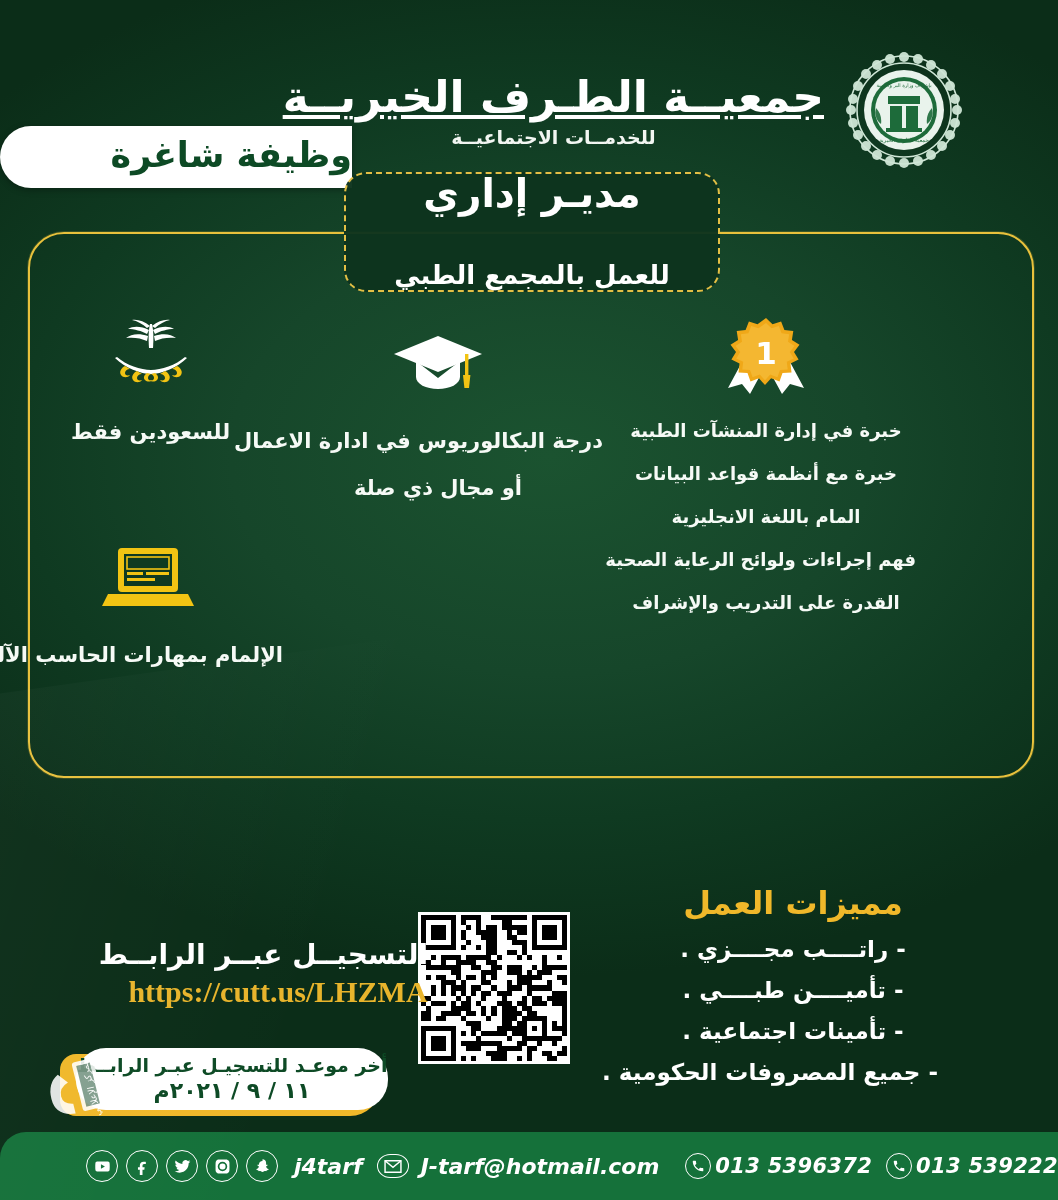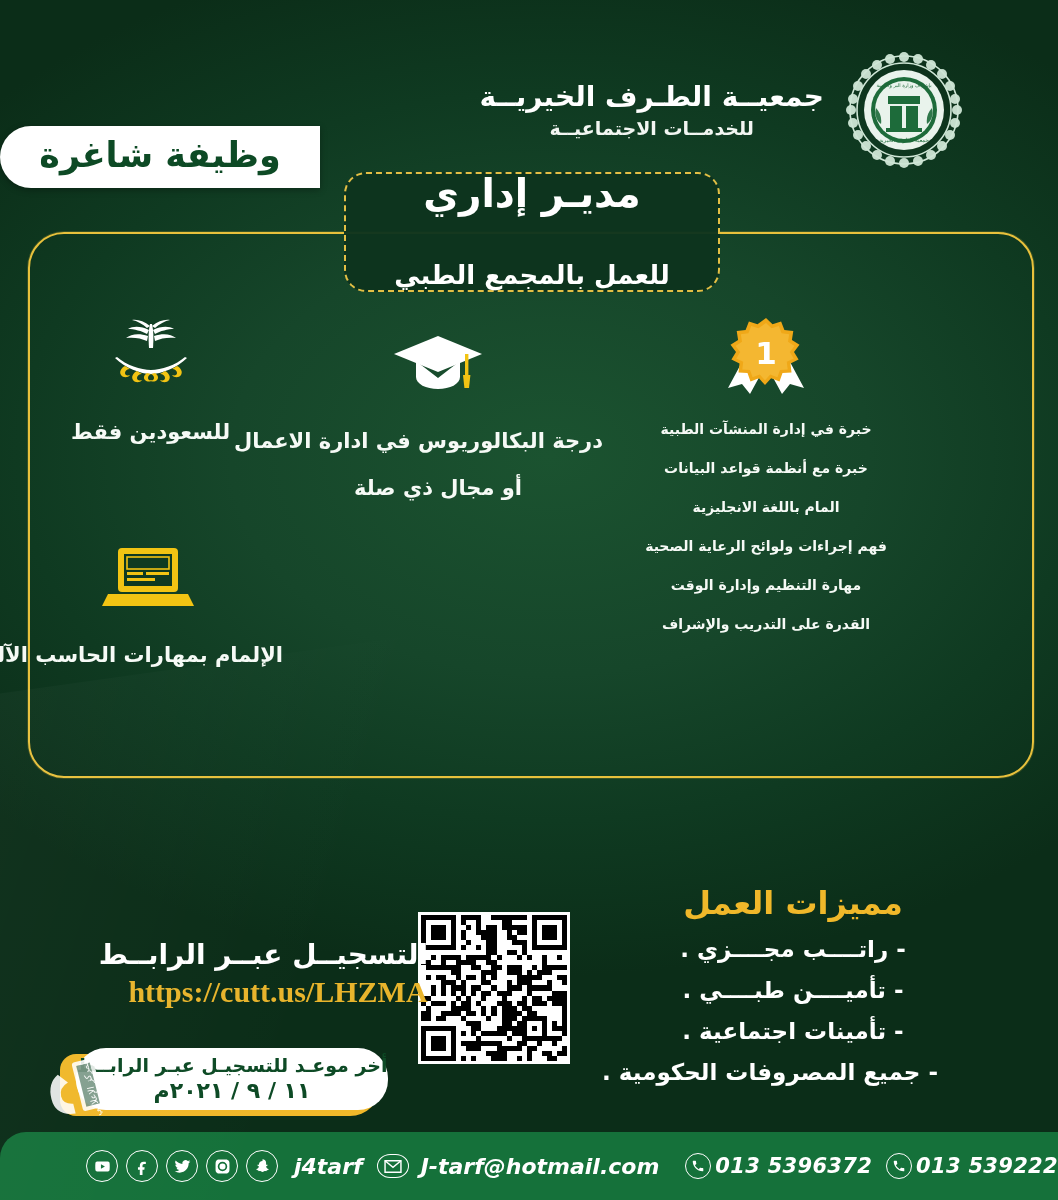--- a/index.html
+++ b/index.html
@@ -24,32 +24,32 @@
     transform:rotate(-8deg);pointer-events:none;
   }
 
   
   .header{position:absolute;top:30px;right:0;left:0;height:140px;}
   .brand{
     position:absolute;right:96px;top:22px;
     display:flex;align-items:center;gap:22px;direction:rtl;
   }
   .brand-text{text-align:center;color:#ffffff;line-height:1.08;}
-  .brand-title{font-size:28px;font-weight:700;letter-spacing:1px;white-space:nowrap;}
+  .brand-title{font-size:44px;font-weight:700;letter-spacing:1px;white-space:nowrap;text-decoration:underline;}
   .brand-sub{font-size:19px;font-weight:600;margin-top:6px;letter-spacing:2px;color:#f2f6f2;}
 
   .seal{position:relative;width:116px;height:116px;flex:0 0 116px;}
   .seal svg{display:block;width:116px;height:116px;}
 
   .vacancy-badge{
     position:absolute;left:0px;top:96px;
-    width:320px;height:62px;
+    width:352px;height:62px;
     background:#ffffff;
     border-radius:34px 0 0 34px;
-    display:flex;align-items:center;justify-content:center;
+    display:flex;align-items:center;justify-content:flex-start;
     box-shadow:0 2px 7px rgba(0,0,0,.30);
   }
   .vacancy-badge span{
     color:#0d4a25;font-size:35px;font-weight:700;letter-spacing:0px;
     transform:translateY(-2px);
   }
 
   
   .main-box{
     position:absolute;left:28px;top:232px;width:1002px;height:542px;
@@ -71,21 +71,21 @@
   
   .col{position:absolute;text-align:center;color:#ffffff;}
   .col .icon{display:flex;align-items:center;justify-content:center;height:88px;}
   .col .lines{margin-top:22px;}
   .col .lines div{
     font-size:20.5px;font-weight:600;line-height:1.0;margin-bottom:25px;white-space:nowrap;
     color:#f6faf6;
   }
 
   #col-exp{right:142px;top:312px;width:300px;}
-  #col-exp .lines div{font-size:14px;margin-top:6px;}
+  #col-exp .lines div{font-size:18px;margin-top:6px;}
   #col-edu{right:455px;top:321px;width:330px;}
   #col-edu .lines div{font-size:21px;margin-bottom:26px;}
   #col-nat{right:790px;top:312px;width:235px;}
   #col-nat .lines div{font-size:21px;}
   #col-pc{right:775px;top:535px;width:270px;}
   #col-pc .lines div{font-size:21px;}
 
   
   .benefits{position:absolute;right:120px;top:884px;width:290px;text-align:center;direction:rtl;}
   .benefits-title{color:#f0b82a;font-size:32px;font-weight:700;margin-bottom:16px;}
@@ -233,21 +233,20 @@
         <path d="M46 4 l6.5 6.2 8.6-2.6 3.3 8.4 8.9 1.1 -1.4 8.9 7.6 4.8 -5.5 7.1 4.6 7.7 -8.1 3.8 1 9 -9 0.6 -3 8.5 -8.4-3.2 -6.1 6.7 -6.1-6.7 -8.4 3.2 -3-8.5 -9-0.6 1-9 -8.1-3.8 4.6-7.7 -5.5-7.1 7.6-4.8 -1.4-8.9 8.9-1.1 3.3-8.4 8.6 2.6z" fill="#f0a818"></path>
         <path d="M46 9 l5.5 5.3 7.3-2.2 2.8 7.2 7.6 0.9 -1.2 7.6 6.5 4.1 -4.7 6.1 3.9 6.6 -6.9 3.2 0.9 7.7 -7.7 0.5 -2.6 7.3 -7.2-2.7 -5.2 5.7 -5.2-5.7 -7.2 2.7 -2.6-7.3 -7.7-0.5 0.9-7.7 -6.9-3.2 3.9-6.6 -4.7-6.1 6.5-4.1 -1.2-7.6 7.6-0.9 2.8-7.2 7.3 2.2z" fill="#f4b731"></path>
         <text x="46" y="50" text-anchor="middle" font-size="31" font-weight="bold" fill="#ffffff" font-family="DejaVu Sans, sans-serif">1</text>
       </svg>
     </div>
     <div class="lines">
       <div>خبرة في إدارة المنشآت الطبية</div>
       <div>خبرة مع أنظمة قواعد البيانات</div>
       <div>المام باللغة الانجليزية</div>
       <div>فهم إجراءات ولوائح الرعاية الصحية</div>
-      <div>مهارة التنظيم وإدارة الوقت</div>
       <div>القدرة على التدريب والإشراف</div>
     </div>
   </div>
 
   <div class="col" id="col-edu">
     <div class="icon">
       <svg width="92" height="62" viewBox="0 0 92 62" aria-hidden="true">
         <path d="M46 2 L90 20 L46 38 L2 20 Z" fill="#ffffff"></path>
         <path d="M24 27 v16 c0 7 10 12 22 12 s22-5 22-12 V27 L46 44 Z" fill="#ffffff"></path>
         <rect x="73" y="20" width="3.4" height="21" fill="#f2c413"></rect>

